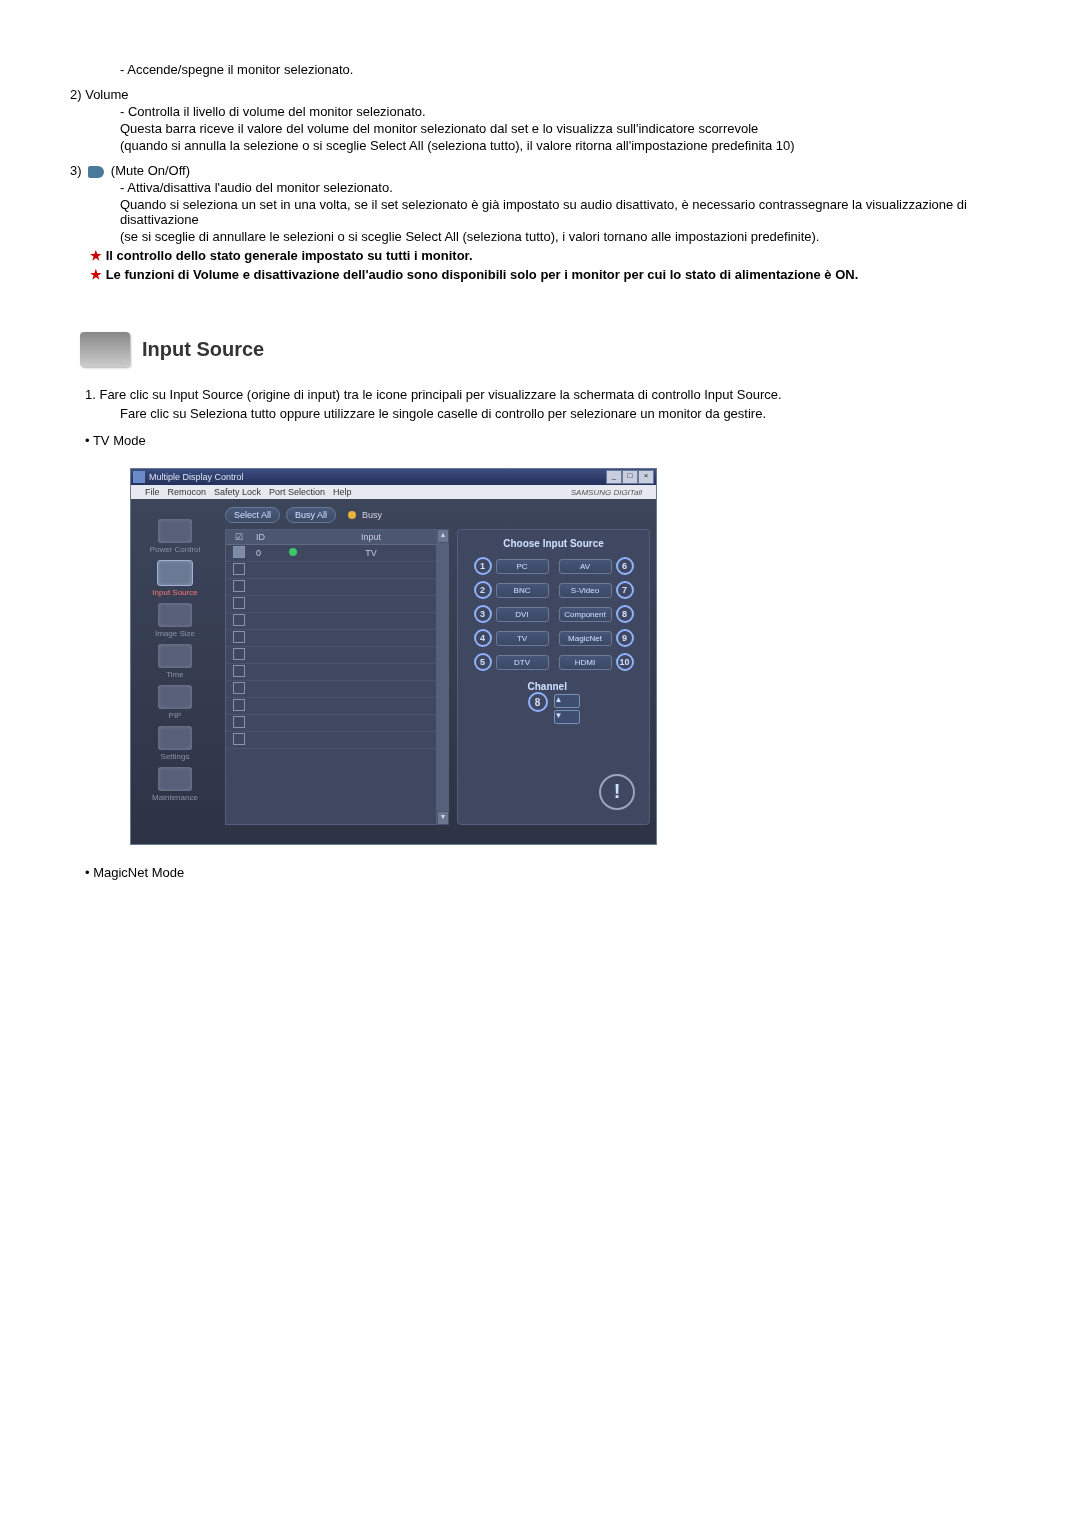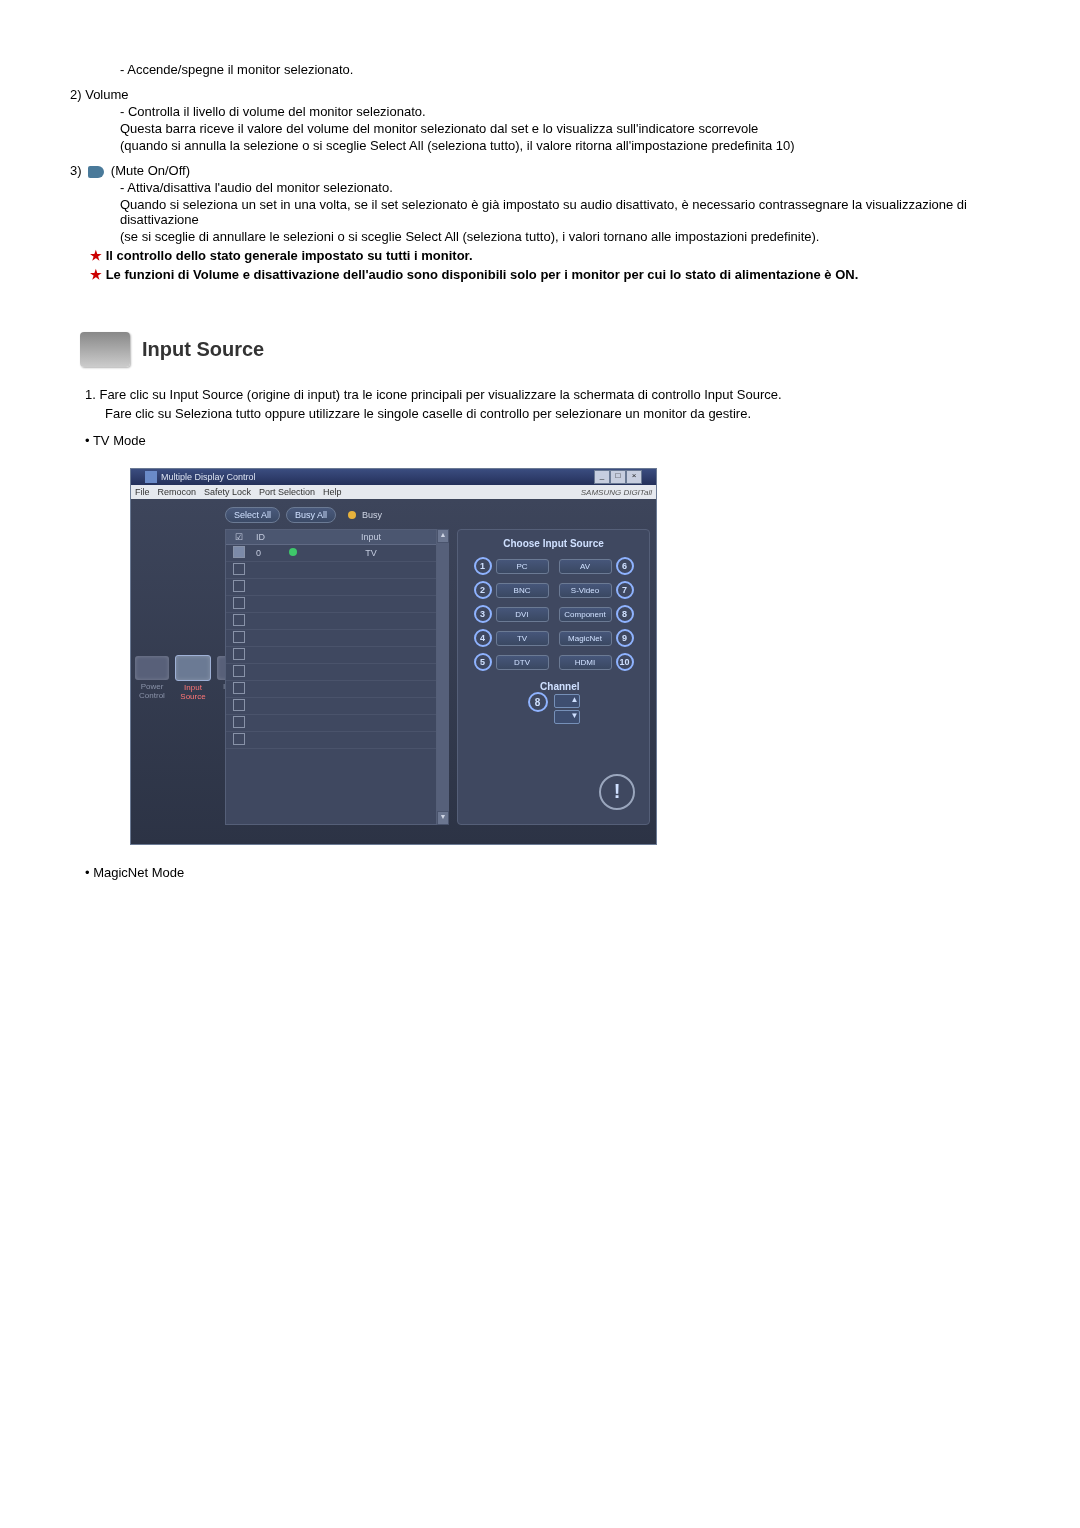--- a/index.html
+++ b/index.html
@@ -35,63 +35,64 @@
     border-radius: 4px;
     margin-right: 12px;
     box-shadow: 1px 1px 2px rgba(0,0,0,0.3);
   }
   .section-title {
     font-size: 20px;
     font-weight: bold;
     color: #333;
   }
   .ordered-item { margin: 4px 0 4px 15px; }
-  .ordered-sub { margin: 2px 0 2px 35px; }
+  .ordered-sub { margin: 2px 0 2px 50px; }
   .bullet-item { margin: 12px 0 4px 15px; }
 
   
   .window {
     width: 525px;
     margin: 20px 0 20px 60px;
     border: 1px solid #6b7a94;
     background: #3a4256;
     font-size: 10px;
     color: #cfd5e4;
   }
   .titlebar {
     display: flex;
     align-items: center;
     background: linear-gradient(#3b4d80, #24305a);
     height: 16px;
-    padding: 0 14px;
+    padding: 0 2px;
     font-size: 9px;
     color: #dce3f2;
   }
   .titlebar-icon { width: 12px; height: 12px; background:#6a8ac8; margin-right:4px; }
   .win-buttons { margin-left:auto; display:flex; gap:0;}
   .win-btn { width:14px; height:12px; background:#c7cedf; border:1px solid #6b7a94; font-size:8px; text-align:center; line-height:10px; color:#222;}
   .menubar {
     display:flex;
     background:#e6e9ef;
     color:#333;
     font-size:9px;
-    padding:2px 4px;
+    padding:2px 14px;
     gap:8px;
     align-items:center;
   }
   .brand { margin-left:auto; font-size:8px; color:#555; font-style:italic;}
   .app-body {
     display:flex;
     background:linear-gradient(#3d455b, #2c3345);
     min-height:345px;
   }
   .sidebar {
     width:80px;
     padding:20px 4px 8px 4px;
     display:flex;
+    flex-direction:column;
     align-items:center;
     gap:6px;
   }
   .side-item { text-align:center; font-size:8px; color:#8a93a9;}
   .side-item.active { color:#f77; }
   .side-icon { width:34px; height:24px; background:#586079; margin:0 auto 2px auto; border-radius:3px; box-shadow:inset 0 0 4px rgba(255,255,255,0.2);}
   .side-icon.sel { background:#6b7a94; border:1px solid #9fb1d6;}
   .main-area { flex:1; padding:8px 6px; }
   .toolbar { display:flex; gap:6px; align-items:center; font-size:9px; margin-bottom:6px;}
   .tbtn {
@@ -158,21 +159,21 @@
     flex:1;
     background:linear-gradient(#46567a,#3a4862);
     border:1px solid #6b7a94;
     border-radius:3px;
     padding:2px 0;
     text-align:center;
     font-size:8px;
     color:#cfe0ff;
   }
   .opt.right{ flex-direction:row-reverse;}
-  .channel-sec{ margin-top:10px; text-align:right;}
+  .channel-sec{ margin-top:10px; text-align:left;}
   .channel-lbl{ font-size:10px; font-weight:bold; color:#cfe0ff;}
   .up-down{ display:flex; flex-direction:column; gap:2px; margin-top:2px;}
   .ud-btn{ width:24px; height:12px; background:#3e4e70; border:1px solid #7690b8; border-radius:2px; font-size:8px; color:#cfe0ff; line-height:10px;}
   .ch-row{ display:flex; gap:6px; align-items:flex-start; justify-content:center;}
   .info-icon{
     width:32px; height:32px;
     border:2px solid #9aa6bd;
     border-radius:50%;
     margin:50px 6px 6px auto;
     align-self:flex-end;

